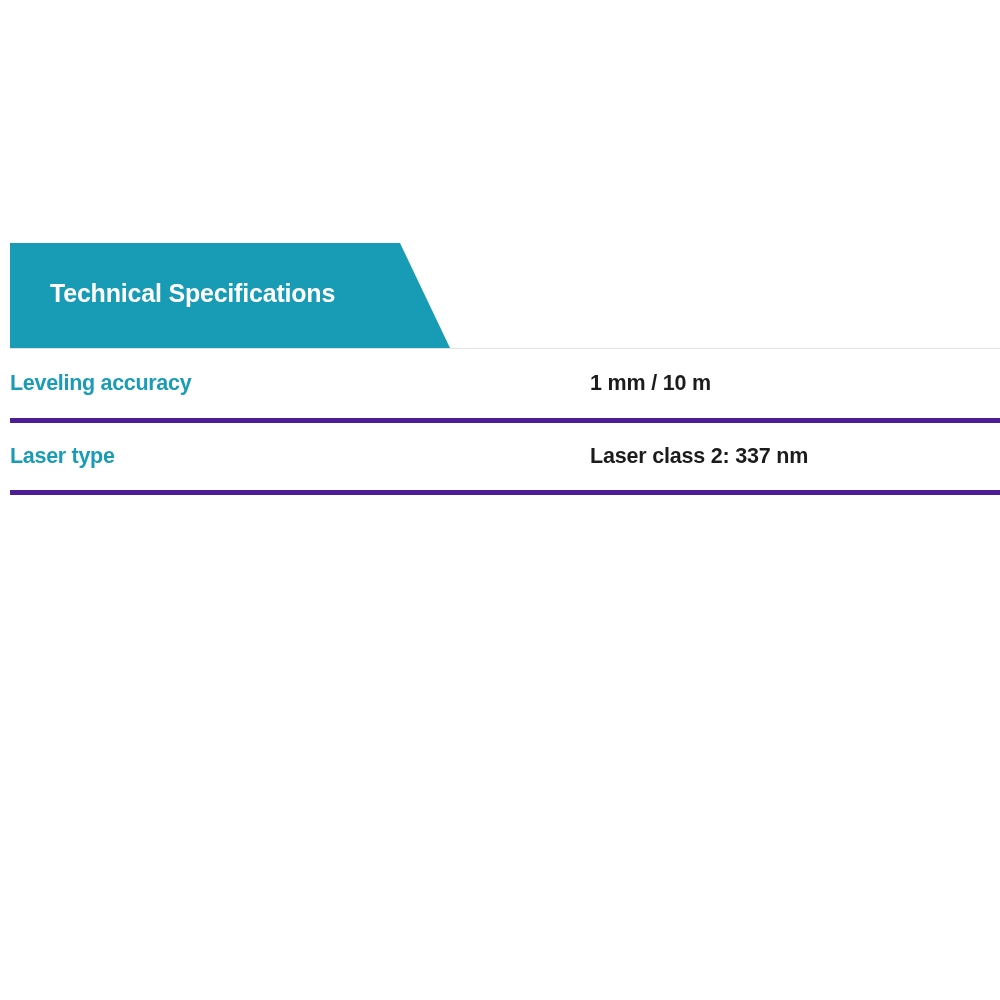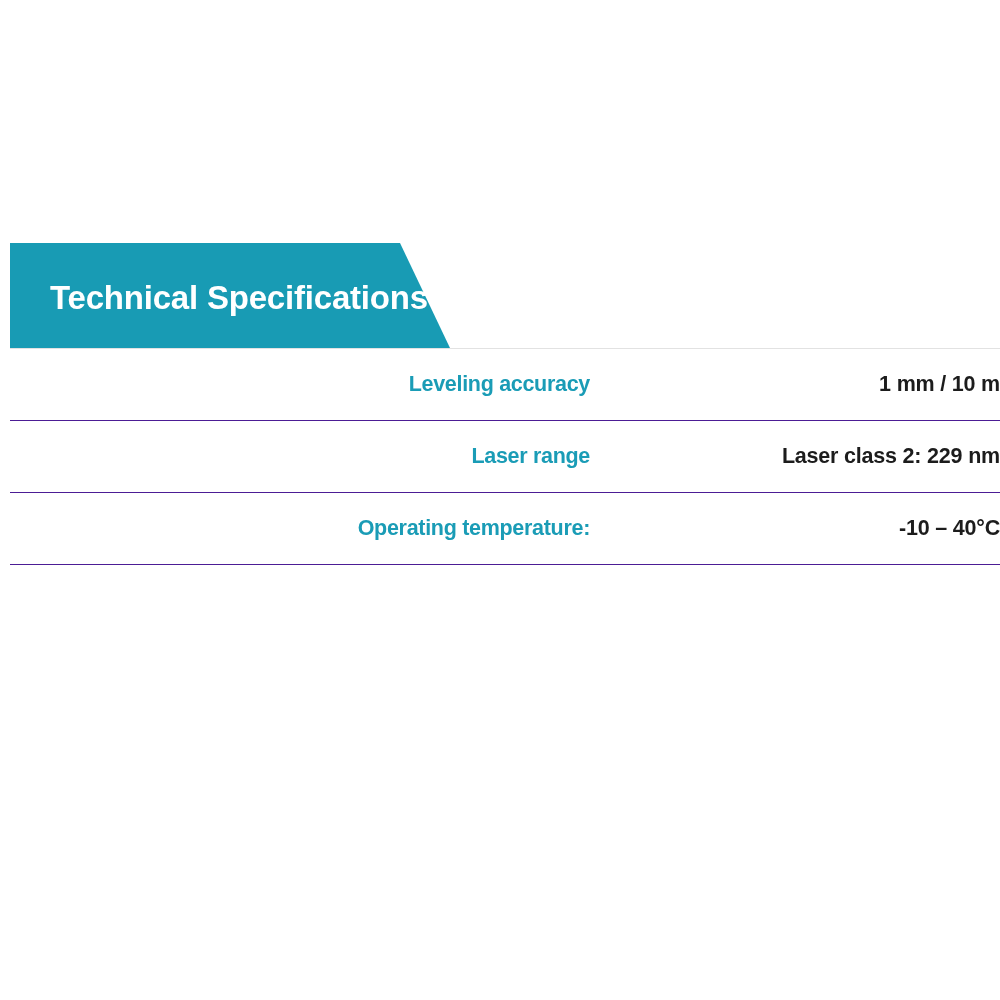--- a/index.html
+++ b/index.html
@@ -38,42 +38,41 @@
     top: 0;
     width: 440px;
     height: 105px;
   }
 
   .spec-header-title {
     position: absolute;
     left: 40px;
     top: 36px;
     color: #ffffff;
-    font-size: 33px;
+    font-size: 25px;
     font-weight: bold;
     letter-spacing: -0.2px;
     white-space: nowrap;
   }
 
   
   .spec-table {
     width: 990px;
     border-collapse: collapse;
     table-layout: fixed;
   }
 
   .spec-table tr {
     height: 72px;
   }
 
   .spec-table td {
     vertical-align: middle;
-    border-bottom: 1px solid #4c1d95;
+    border-bottom: 5px solid #4c1d95;
     padding: 0;
-    text-align: right;
   }
 
   .spec-table tr:first-child td {
     border-top: 1px solid #e2e2e2;
   }
 
   .cell-label {
     width: 580px;
     padding-left: 33px;
     color: #1a9cb6;
@@ -104,24 +103,20 @@
       <div class="spec-header-title">Technical Specifications</div>
     </div>
 
     <table class="spec-table">
       <tbody>
         <tr>
           <td class="cell-label">Leveling accuracy</td>
           <td class="cell-value">1 mm / 10 m</td>
         </tr>
         <tr>
-          <td class="cell-label">Laser range</td>
-          <td class="cell-value">Laser class 2: 229 nm</td>
-        </tr>
-        <tr>
-          <td class="cell-label">Operating temperature:</td>
-          <td class="cell-value">-10 – 40°C</td>
+          <td class="cell-label">Laser type</td>
+          <td class="cell-value">Laser class 2: 337 nm</td>
         </tr>
       </tbody>
     </table>
 
   </div>
 </div>
 
 </body></html>

